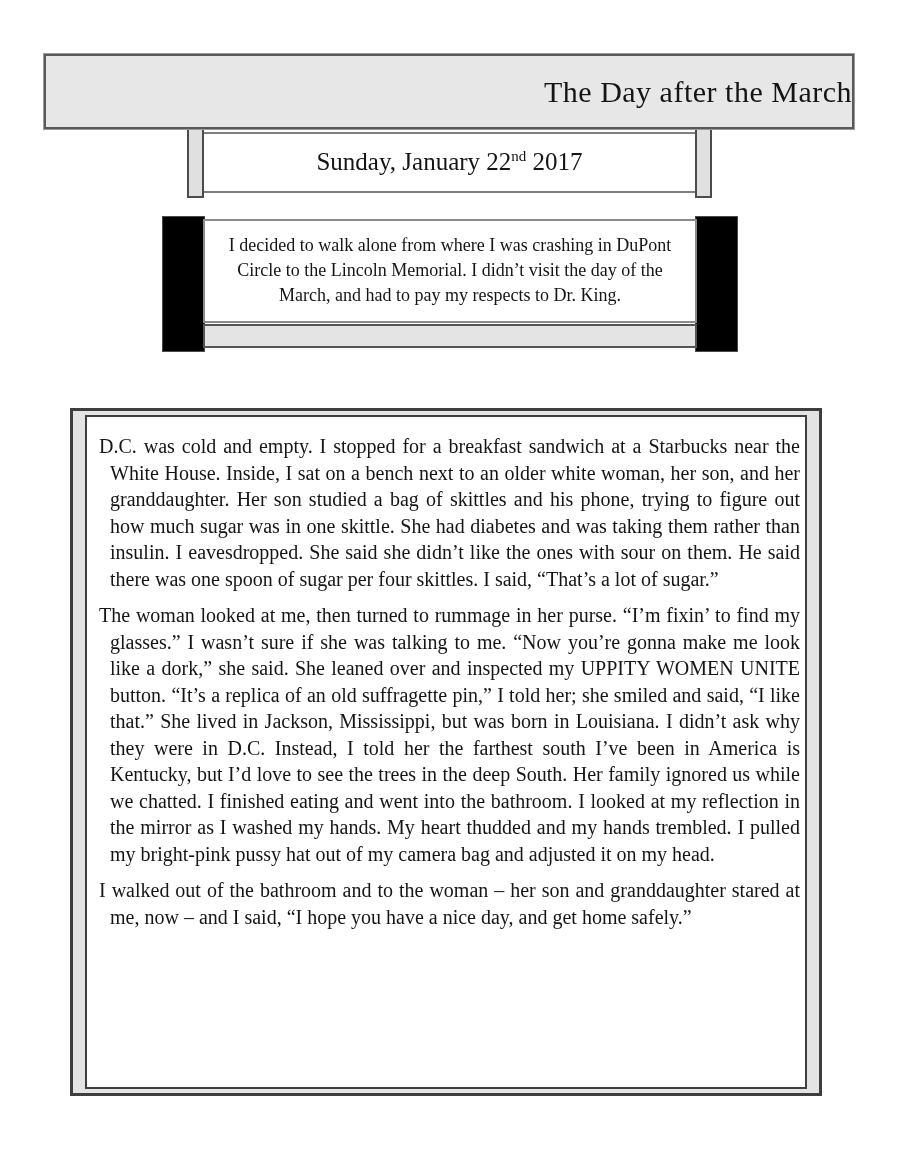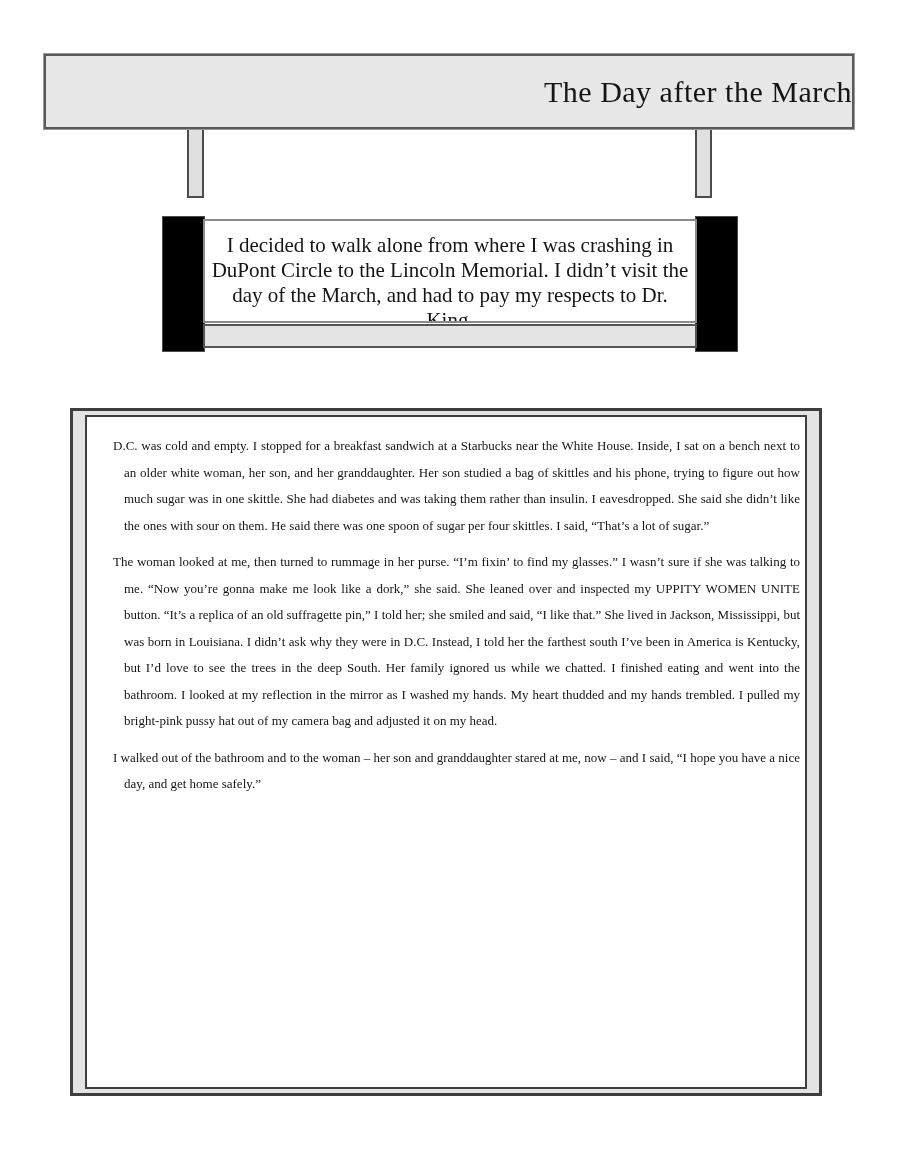--- a/index.html
+++ b/index.html
@@ -83,21 +83,21 @@
     box-sizing: border-box;
     background: #ffffff;
     border: 2px solid var(--intro-border, #8b8b8b);
     padding: 12px 6px 0 6px;
     text-align: center;
     z-index: 2;
     overflow: hidden;
   }
   .intro-box p {
     margin: 0;
-    font-size: 21px;
+    font-size: 18px;
     line-height: 25px;
   }
   .intro-strip {
     position: absolute;
     left: 203px; top: 324px;
     width: 494px; height: 24px;
     box-sizing: border-box;
     background: var(--strip-fill, #e4e4e4);
     border: 2px solid var(--strip-border, #565656);
     z-index: 2;
@@ -115,38 +115,43 @@
   }
   .body-content {
     box-sizing: border-box;
     height: 100%;
     background: #ffffff;
     border: 2px solid var(--frame-border, #3e3e3e);
     padding: 16px 5px 0 12px;
     overflow: hidden;
   }
   .para {
-    margin: 0 0 10px 14px;
-    font-size: 13px;
+    margin: 0 0 10px 0;
+    font-size: 20px;
     line-height: 26.5px;
     text-align: justify;
     padding-left: 11px;
     text-indent: -11px;
   }
 </style>
 </head>
 <body>
 
 <div class="page">
 
   <div class="banner">
     <div class="banner-title">The Day after the March</div>
   </div>
 
   <div class="post post-left"></div>
+  <div class="date-plaque">
+    <div class="date-text">
+      <span>Sunday, January 22</span><sup>nd</sup><span> 2017</span>
+    </div>
+  </div>
   <div class="post post-right"></div>
 
   <div class="side-bar side-bar-left"></div>
   <div class="intro-box">
     <p>I decided to walk alone from where I was crashing in DuPont Circle to the Lincoln Memorial. I didn’t visit the day of the March, and had to pay my respects to Dr. King.</p>
   </div>
   <div class="intro-strip"></div>
   <div class="side-bar side-bar-right"></div>
 
   <div class="body-frame">

